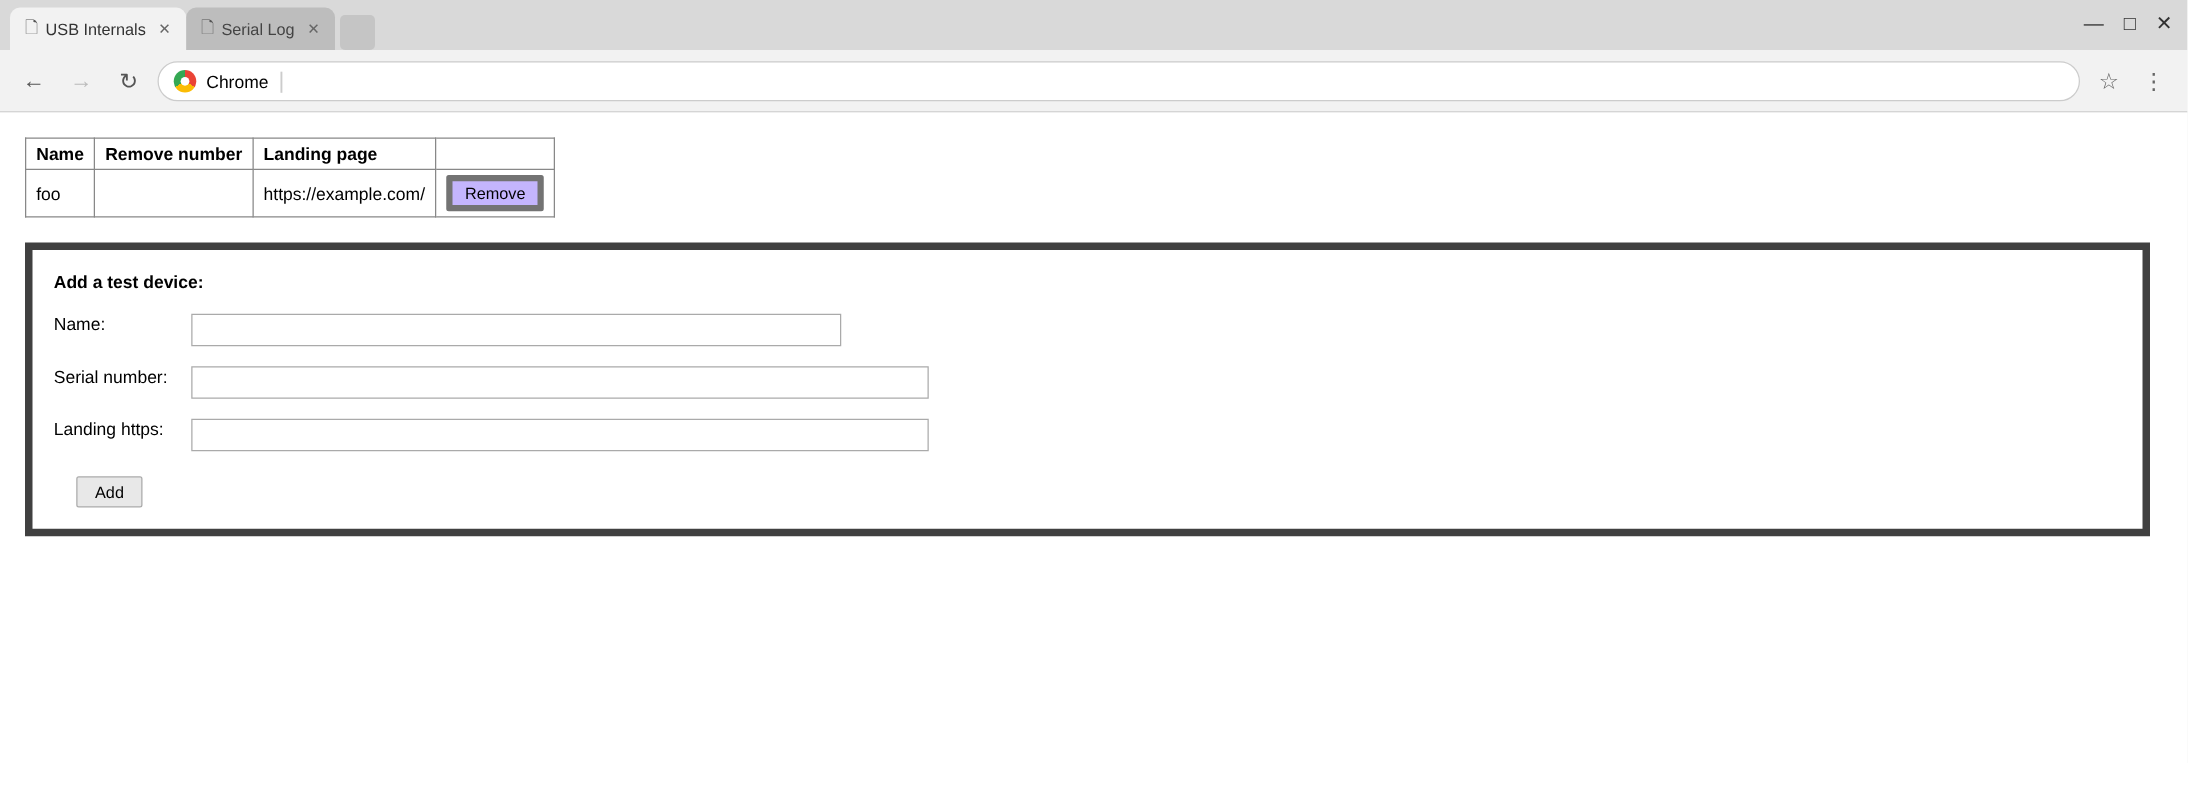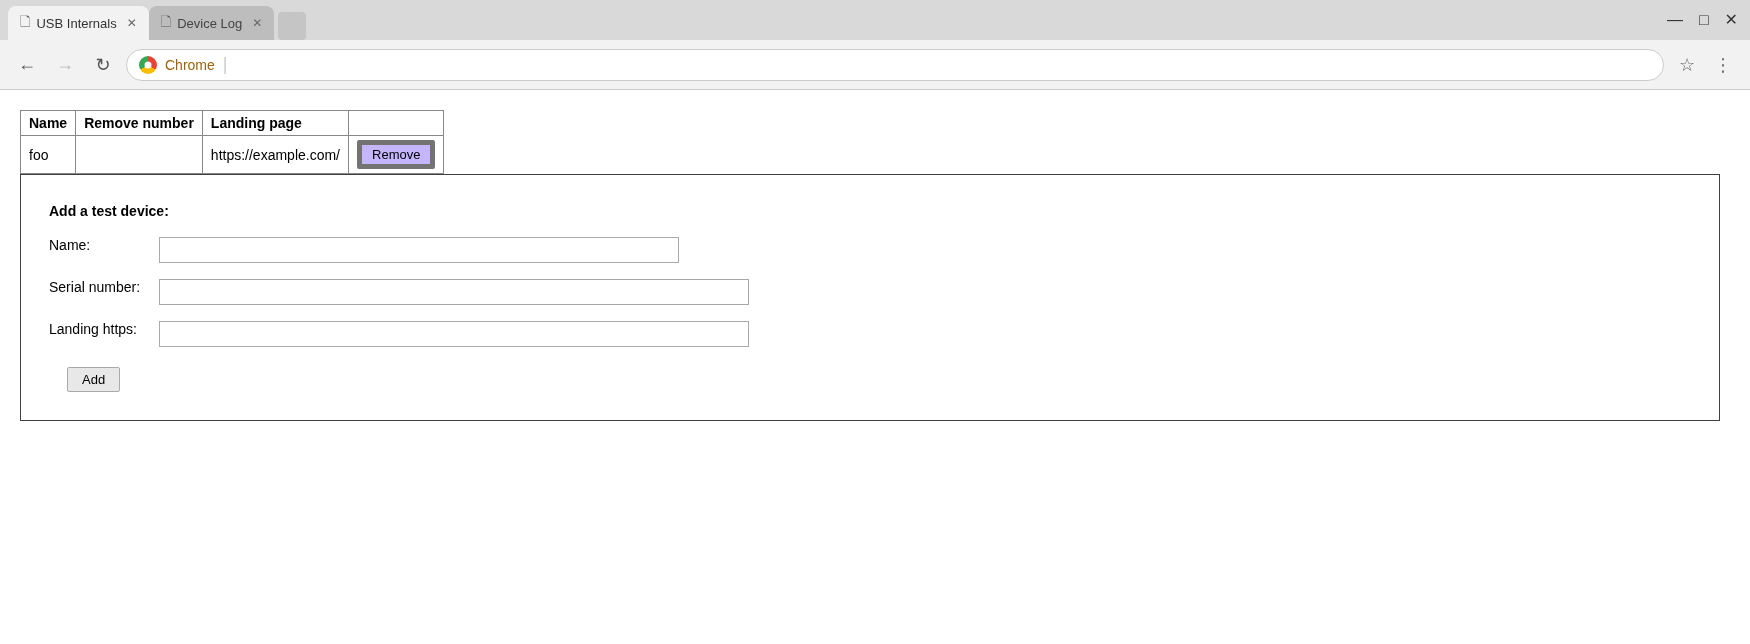--- a/index.html
+++ b/index.html
@@ -183,20 +183,21 @@
     .page-content {
       background: white;
       padding: 20px 20px;
       height: calc(644px - 90px);
       overflow-y: auto;
     }
 
     
     .device-table {
       border-collapse: collapse;
+      margin-bottom: 20px;
       font-size: 14px;
     }
 
     .device-table th,
     .device-table td {
       border: 1px solid #888;
       padding: 4px 8px;
       text-align: left;
     }
 
@@ -208,22 +209,22 @@
       padding: 2px 10px;
       background: #c4b5fd;
       border: 5px solid #737373;
       border-radius: 2px;
       cursor: pointer;
       font-size: 13px;
     }
 
     
     .add-device-box {
-      border: 1px solid #404040;
-      padding: 28px;
+      border: 6px solid #404040;
+      padding: 17px;
       max-width: 1700px;
     }
 
     .add-device-title {
       font-weight: bold;
       margin-bottom: 18px;
       font-size: 14px;
     }
 
     .form-row {
@@ -265,40 +266,40 @@
 
 <div class="title-bar">
 
   <div class="tab active">
     <span class="tab-icon">🗋</span>
     <span>USB Internals</span>
     <span class="tab-close">✕</span>
   </div>
   <div class="tab inactive">
     <span class="tab-icon">🗋</span>
-    <span>Device Log</span>
+    <span>Serial Log</span>
     <span class="tab-close">✕</span>
   </div>
   <div class="tab-new"></div>
 
   <div class="window-controls">
     <button class="window-control">—</button>
     <button class="window-control">□</button>
     <button class="window-control">✕</button>
   </div>
 </div>
 
 <div class="toolbar">
   <button class="nav-btn">←</button>
   <button class="nav-btn disabled">→</button>
   <button class="nav-btn">↻</button>
 
   <div class="address-bar">
     <div class="chrome-icon"></div>
-    <span style="color:#a16207; font-size:14px;">Chrome</span>
+    <span style="color:#000000; font-size:14px;">Chrome</span>
     <span class="address-separator">|</span>
   </div>
 
   <div class="toolbar-right">
     <button class="toolbar-icon-btn">☆</button>
     <button class="toolbar-icon-btn">⋮</button>
   </div>
 </div>
 
 <div class="page-content">

